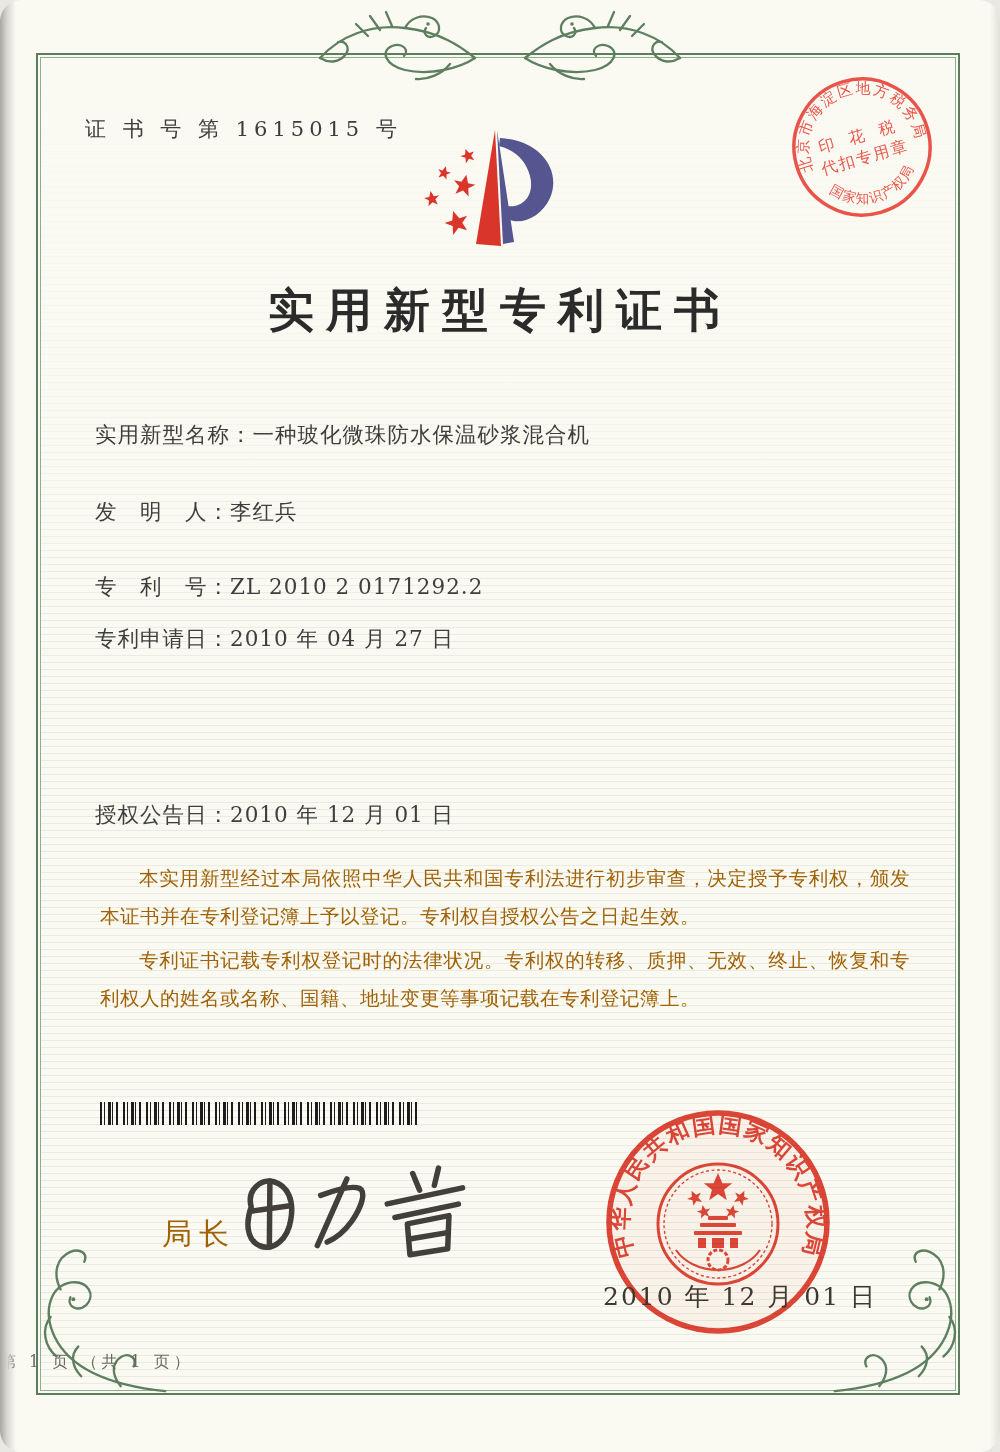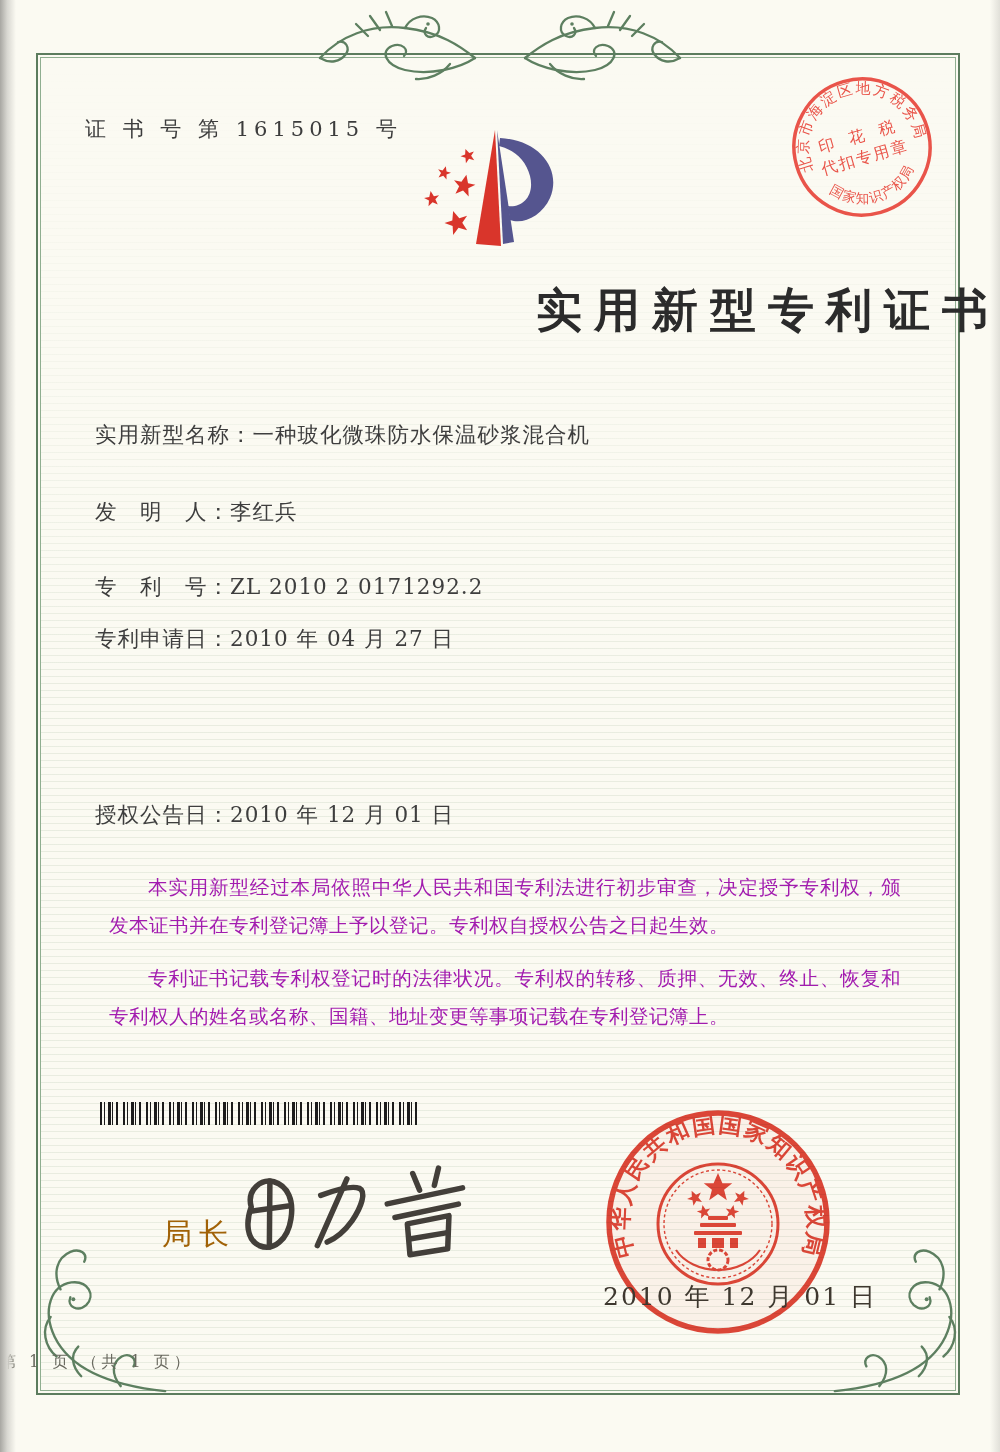--- a/index.html
+++ b/index.html
@@ -1,47 +1,48 @@
 <!DOCTYPE html>
 <html><head>
 <meta charset="utf-8">
 <style>
   html,body{margin:0;padding:0;background:#e9e8e2;}
   .page{
     position:relative;width:1000px;height:1452px;overflow:hidden;
     background:#fbfaf2;
     font-family:"DejaVu Serif","Liberation Serif",serif;
     color:#3f3f3f;
+    border-radius:21px;
   }
   
   .edge-left{position:absolute;left:0;top:0;width:16px;height:100%;
     background:linear-gradient(90deg,#a8a7a2,#d8d7d1 45%,rgba(216,215,209,0));z-index:40;}
   .edge-right{position:absolute;right:0;top:0;width:10px;height:100%;
     background:linear-gradient(270deg,#cfcec8,rgba(207,206,200,0));opacity:.6;z-index:40;}
   
   .frame{position:absolute;left:36px;right:40px;top:53px;bottom:57px;
     border:2.5px solid #5c7c5e;z-index:2;}
   .frame::after{content:"";position:absolute;inset:2px;border:1px solid #8fae90;}
   
   .texture{position:absolute;left:40px;right:44px;top:57px;bottom:61px;z-index:1;
     background:repeating-linear-gradient(0deg,rgba(122,152,116,.14) 0 1px,rgba(122,152,116,0) 1px 7px);}
   .texture-fade{position:absolute;left:40px;right:44px;top:57px;height:620px;z-index:1;
     background:linear-gradient(180deg,#fbfaf2 0%,rgba(251,250,242,.55) 55%,rgba(251,250,242,0) 100%);}
   .ornament{position:absolute;z-index:3;}
   
   .cert-no{position:absolute;left:85px;top:115px;font-size:21px;letter-spacing:5px;color:#3c3c3c;z-index:5;}
   .logo{position:absolute;left:420px;top:126px;z-index:5;}
   .tax-stamp{position:absolute;left:775px;top:60px;z-index:6;}
-  .title{position:absolute;left:0;right:0;top:280px;text-align:right;font-size:46px;
+  .title{position:absolute;left:0;right:0;top:280px;text-align:center;font-size:46px;
     font-weight:bold;letter-spacing:12px;color:#2b2b2b;z-index:5;}
   .field{position:absolute;left:95px;font-size:21.5px;letter-spacing:1px;color:#3e3e3e;z-index:5;white-space:nowrap;}
   .f1{top:420px}.f2{top:497px}.f3{top:572px}.f4{top:624px}.f5{top:726px}.f6{top:800px}
   .paras{position:absolute;left:93px;width:824px;top:853px;z-index:5;}
-  .paras p{margin:16px;font-size:19.5px;line-height:37.5px;text-align:justify;
-    text-indent:2em;color:#a21caf;letter-spacing:.5px;}
+  .paras p{margin:7px;font-size:19.5px;line-height:37.5px;text-align:justify;
+    text-indent:2em;color:#a16207;letter-spacing:.5px;}
   .barcode{position:absolute;left:100px;top:1102px;width:318px;height:23px;z-index:5;
     background:repeating-linear-gradient(90deg,
       #1c1c1c 0 2px,rgba(0,0,0,0) 2px 4px,
       #1c1c1c 4px 5px,rgba(0,0,0,0) 5px 8px,
       #1c1c1c 8px 11px,rgba(0,0,0,0) 11px 12px,
       #1c1c1c 12px 13px,rgba(0,0,0,0) 13px 16px,
       #1c1c1c 16px 18px,rgba(0,0,0,0) 18px 23px);}
   .sig-label{position:absolute;left:162px;top:1214px;font-size:30px;letter-spacing:7px;
     color:#a16207;z-index:5;font-family:Liberation Serif, serif;}
   .signature{position:absolute;left:222px;top:1162px;z-index:5;}

